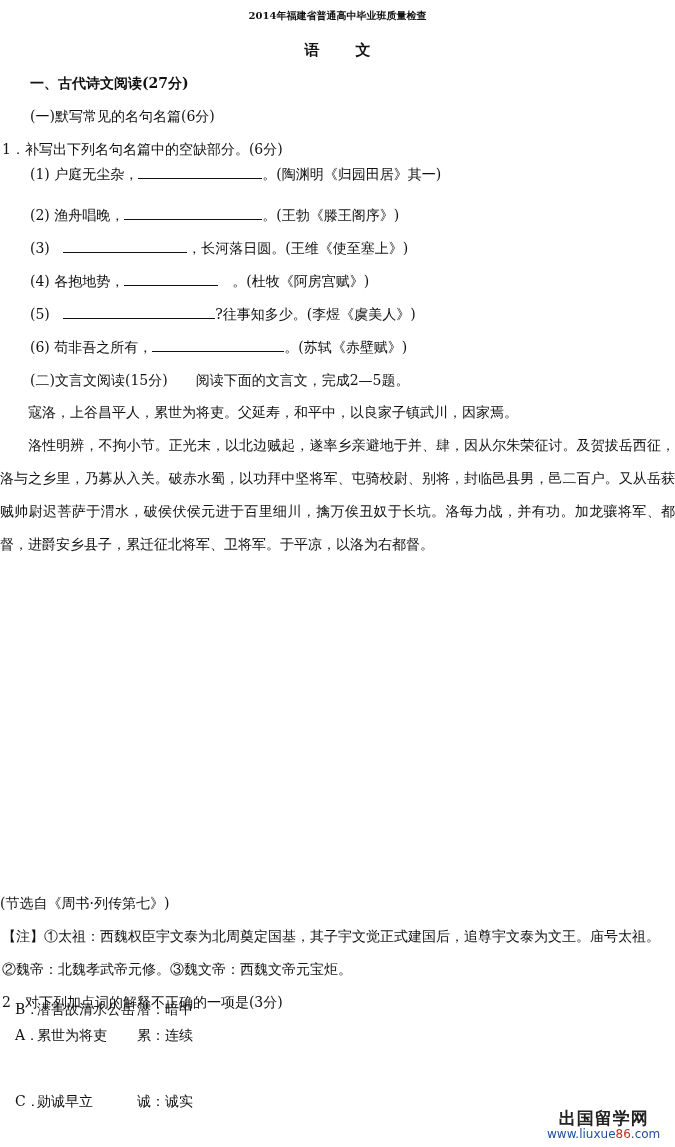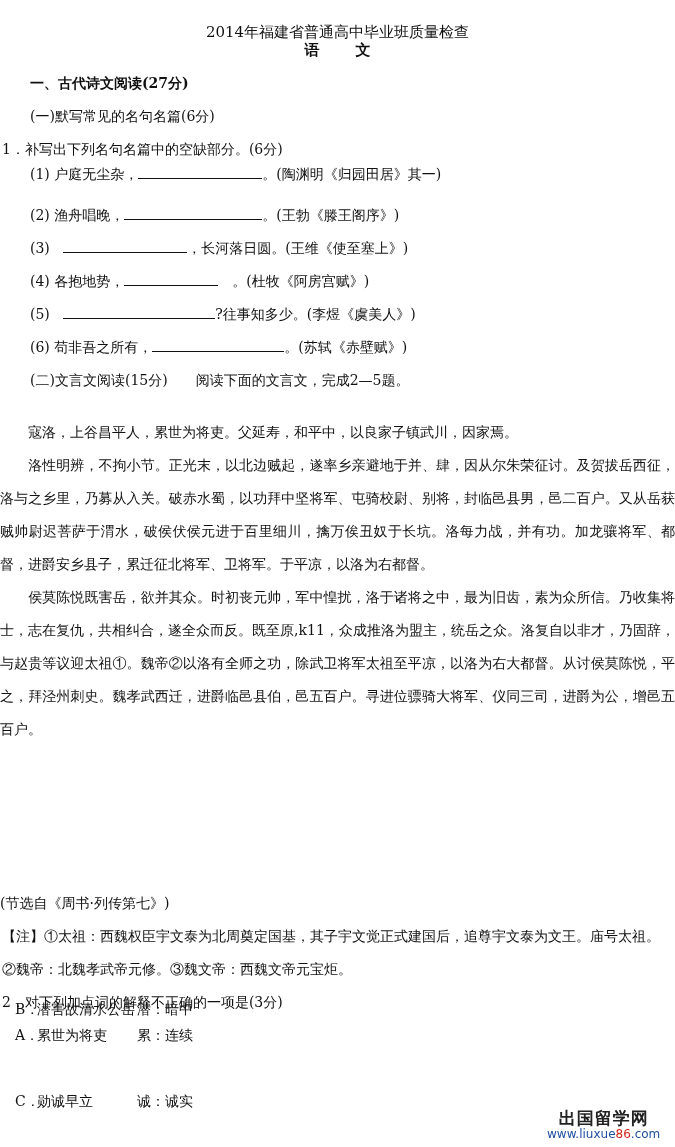--- a/index.html
+++ b/index.html
@@ -2,26 +2,26 @@
 <html><head>
 <meta charset="utf-8">
 <style>
   html, body { margin: 0; padding: 0; background: #ffffff; }
   body { width: 675px; height: 1147px; position: relative; overflow: hidden;
          font-family: "DejaVu Serif", "Liberation Serif", serif; color: #111; font-size: 14px; }
   .line { position: absolute; left: 0; white-space: nowrap; line-height: 20px; height: 20px; }
   .ind1 { left: 30px; }
   .ind0 { left: 2px; }
   .center { left: 0; width: 675px; text-align: center; }
-  .title { font-weight: normal; font-size: 15px; margin-top: 16px; }
+  .title { font-weight: bold; font-size: 10px; }
   .subject { font-weight: bold; font-size: 15px; letter-spacing: 0; }
   .subject span { display: inline-block; margin: 0 18px; }
   .bold { font-weight: bold; }
   .blank { display: inline-block; border-bottom: 1px solid #111; height: 14px; vertical-align: baseline; }
-  .para { position: absolute; left: 0; width: 675px; font-size: 14px; line-height: 33px; margin-top: 20px; }
+  .para { position: absolute; left: 0; width: 675px; font-size: 14px; line-height: 33px; }
   .para p { margin: 0; text-align: justify; text-align-last: left; }
   .source { position: absolute; right: 2px; }
   .opt-word { display: inline-block; width: 100px; }
   .opt-letter { display: inline-block; width: 22px; }
   .wm { position: absolute; left: 509px; top: 1108px; text-align: center; font-family: "DejaVu Sans", sans-serif; margin-left: 38px; }
   .wm-cn { font-size: 17px; font-weight: bold; color: #222; letter-spacing: 1px; line-height: 20px; }
   .wm-url { font-size: 12px; color: #1f4fa0; line-height: 12px; }
   .wm-url .red { color: #d2261e; }
 </style>
 </head>
@@ -53,21 +53,20 @@
 </div>
 <div class="line ind1" style="top:337px;">
   <span>(6)</span> <span>苟非吾之所有，</span><span class="blank" style="width:132px;"></span><span>。(苏轼《赤壁赋》)</span>
 </div>
 
 <div class="line ind1" style="top:370px;">(二)文言文阅读(15分)　　阅读下面的文言文，完成2—5题。</div>
 
 <div class="para" style="top:396px;">
   <p>　　寇洛，上谷昌平人，累世为将吏。父延寿，和平中，以良家子镇武川，因家焉。</p>
   <p>　　洛性明辨，不拘小节。正光末，以北边贼起，遂率乡亲避地于并、肆，因从尔朱荣征讨。及贺拔岳西征，洛与之乡里，乃募从入关。破赤水蜀，以功拜中坚将军、屯骑校尉、别将，封临邑县男，邑二百户。又从岳获贼帅尉迟菩萨于渭水，破侯伏侯元进于百里细川，擒万俟丑奴于长坑。洛每力战，并有功。加龙骧将军、都督，进爵安乡县子，累迁征北将军、卫将军。于平凉，以洛为右都督。</p>
-  <p>　　侯莫陈悦既害岳，欲并其众。时初丧元帅，军中惶扰，洛于诸将之中，最为旧齿，素为众所信。乃收集将士，志在复仇，共相纠合，遂全众而反。既至原,k11，众成推洛为盟主，统岳之众。洛复自以非才，乃固辞，与赵贵等议迎太祖①。魏帝②以洛有全师之功，除武卫将军太祖至平凉，以洛为右大都督。从讨侯莫陈悦，平之，拜泾州刺史。魏孝武西迁，进爵临邑县伯，邑五百户。寻进位骠骑大将军、仪同三司，进爵为公，增邑五百户。</p>
 </div>
 
 <div class="line source" style="top:893px;">(节选自《周书·列传第七》)</div>
 
 <div class="line ind0" style="top:926px;">【注】①太祖：西魏权臣宇文泰为北周奠定国基，其子宇文觉正式建国后，追尊宇文泰为文王。庙号太祖。</div>
 <div class="line ind0" style="top:959px;">②魏帝：北魏孝武帝元修。③魏文帝：西魏文帝元宝炬。</div>
 
 <div class="line ind0" style="top:992px;">2．对下列加点词的解释不正确的一项是(3分)</div>
 
 <div class="line" style="top:1025px; left:15px;">

